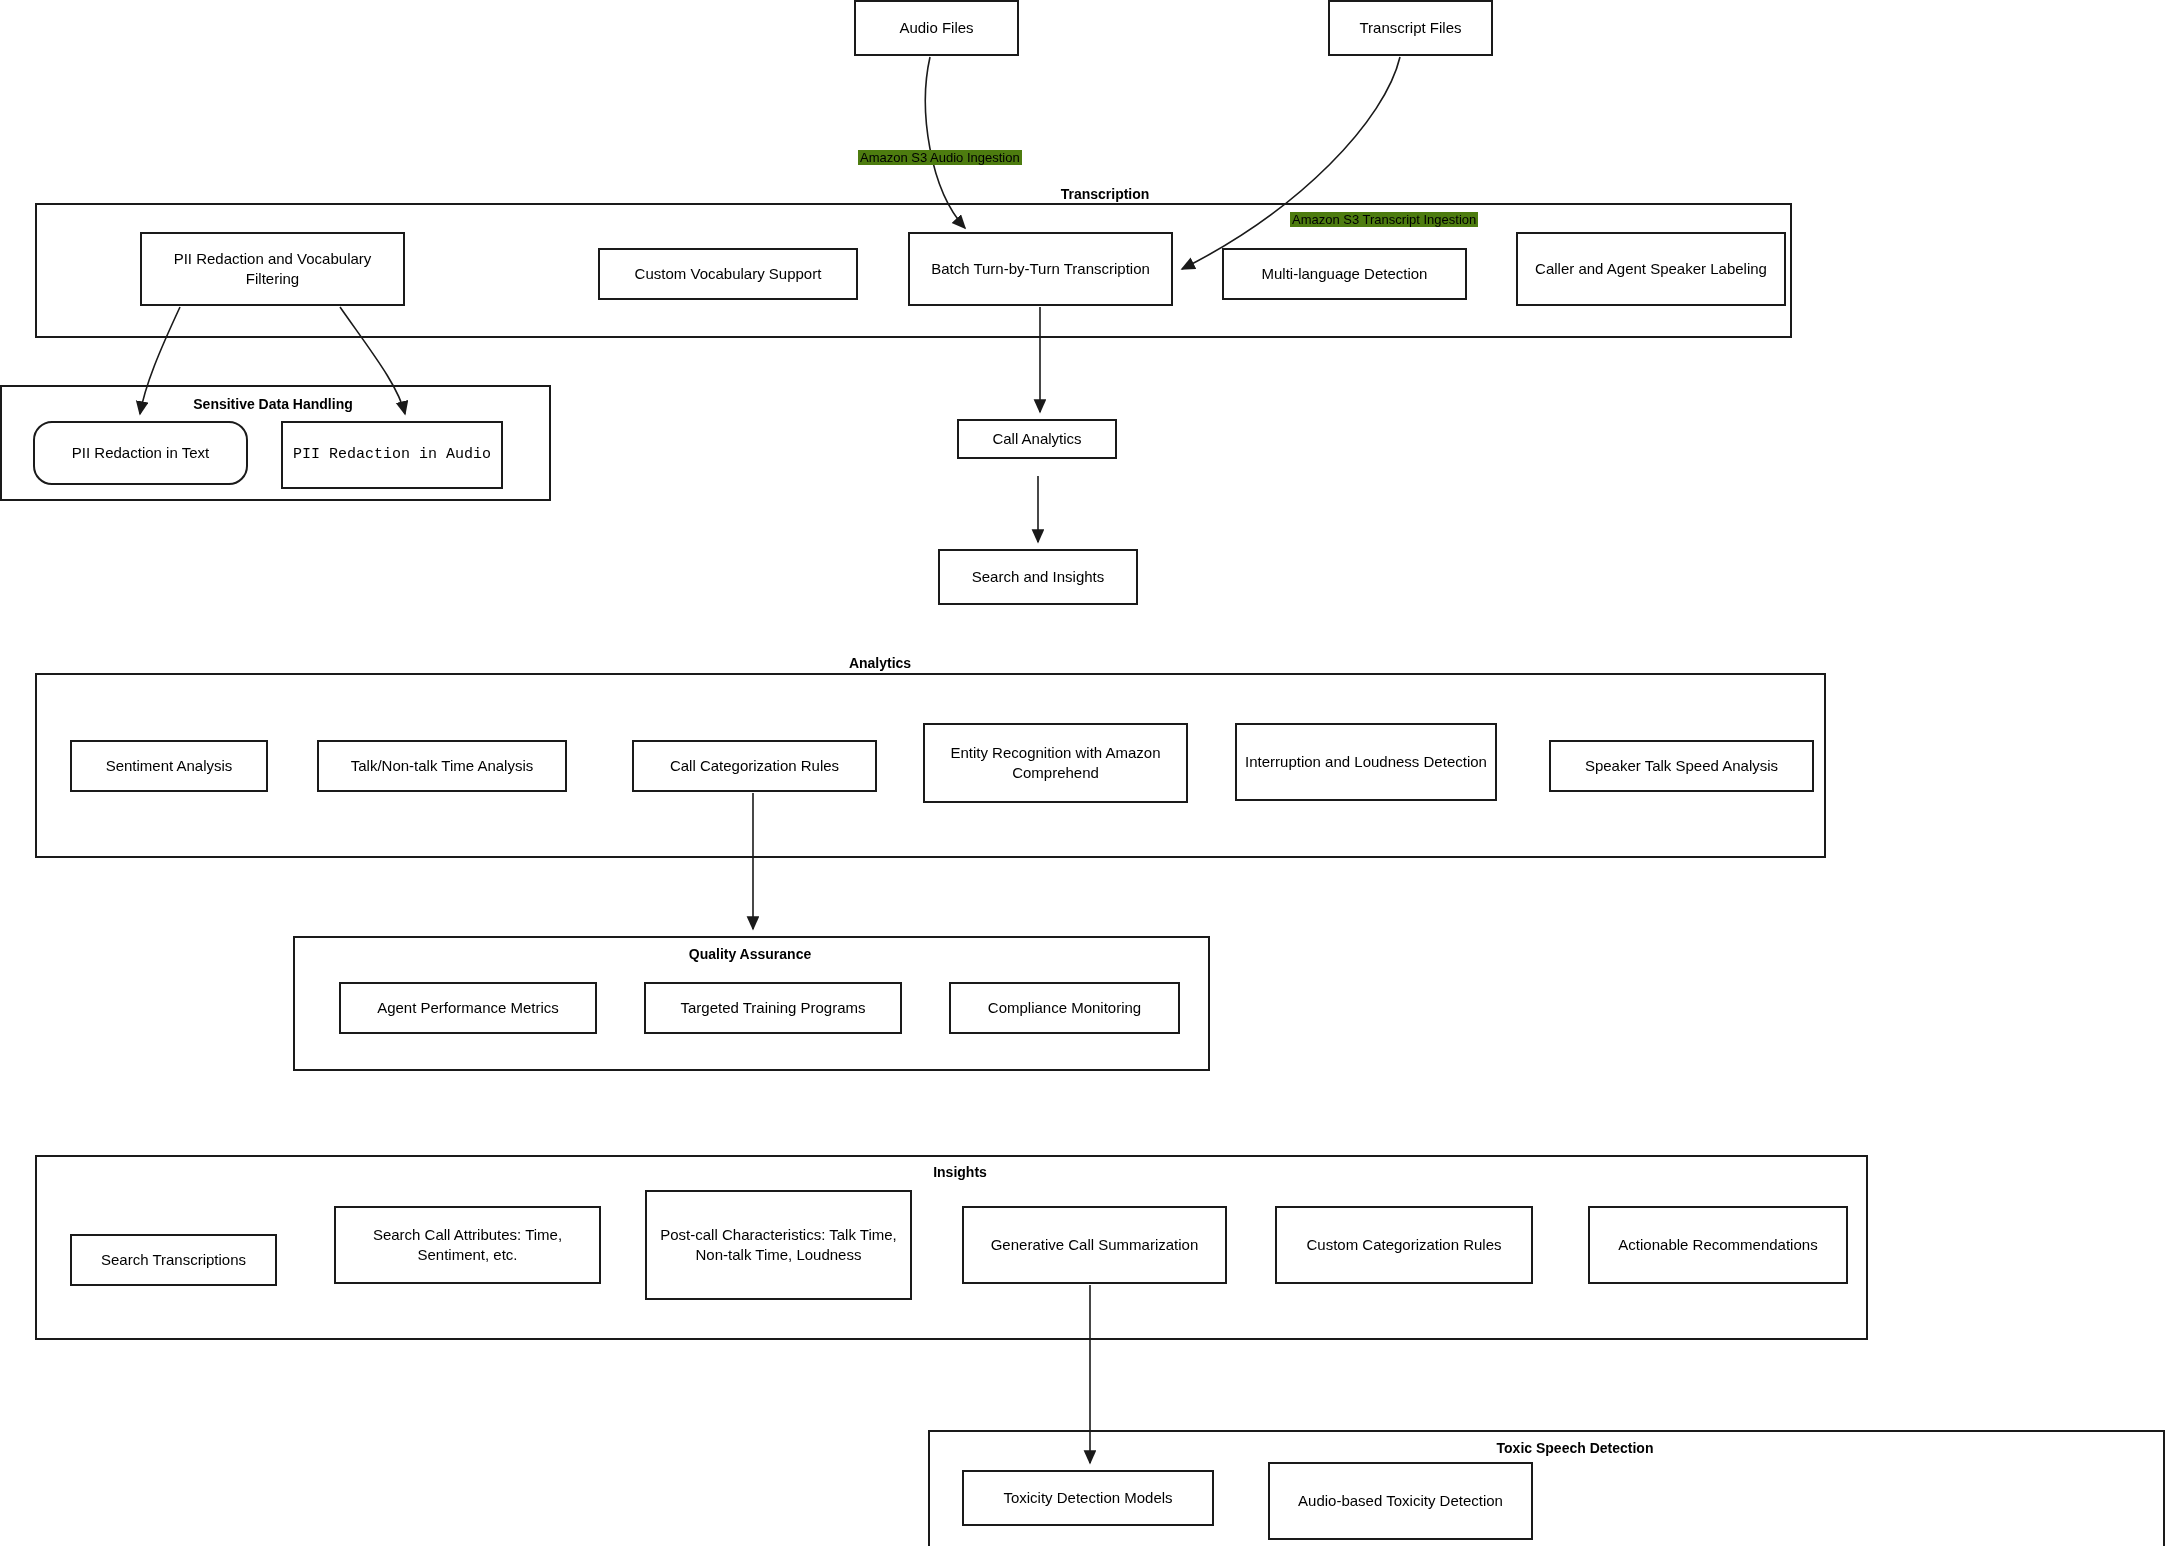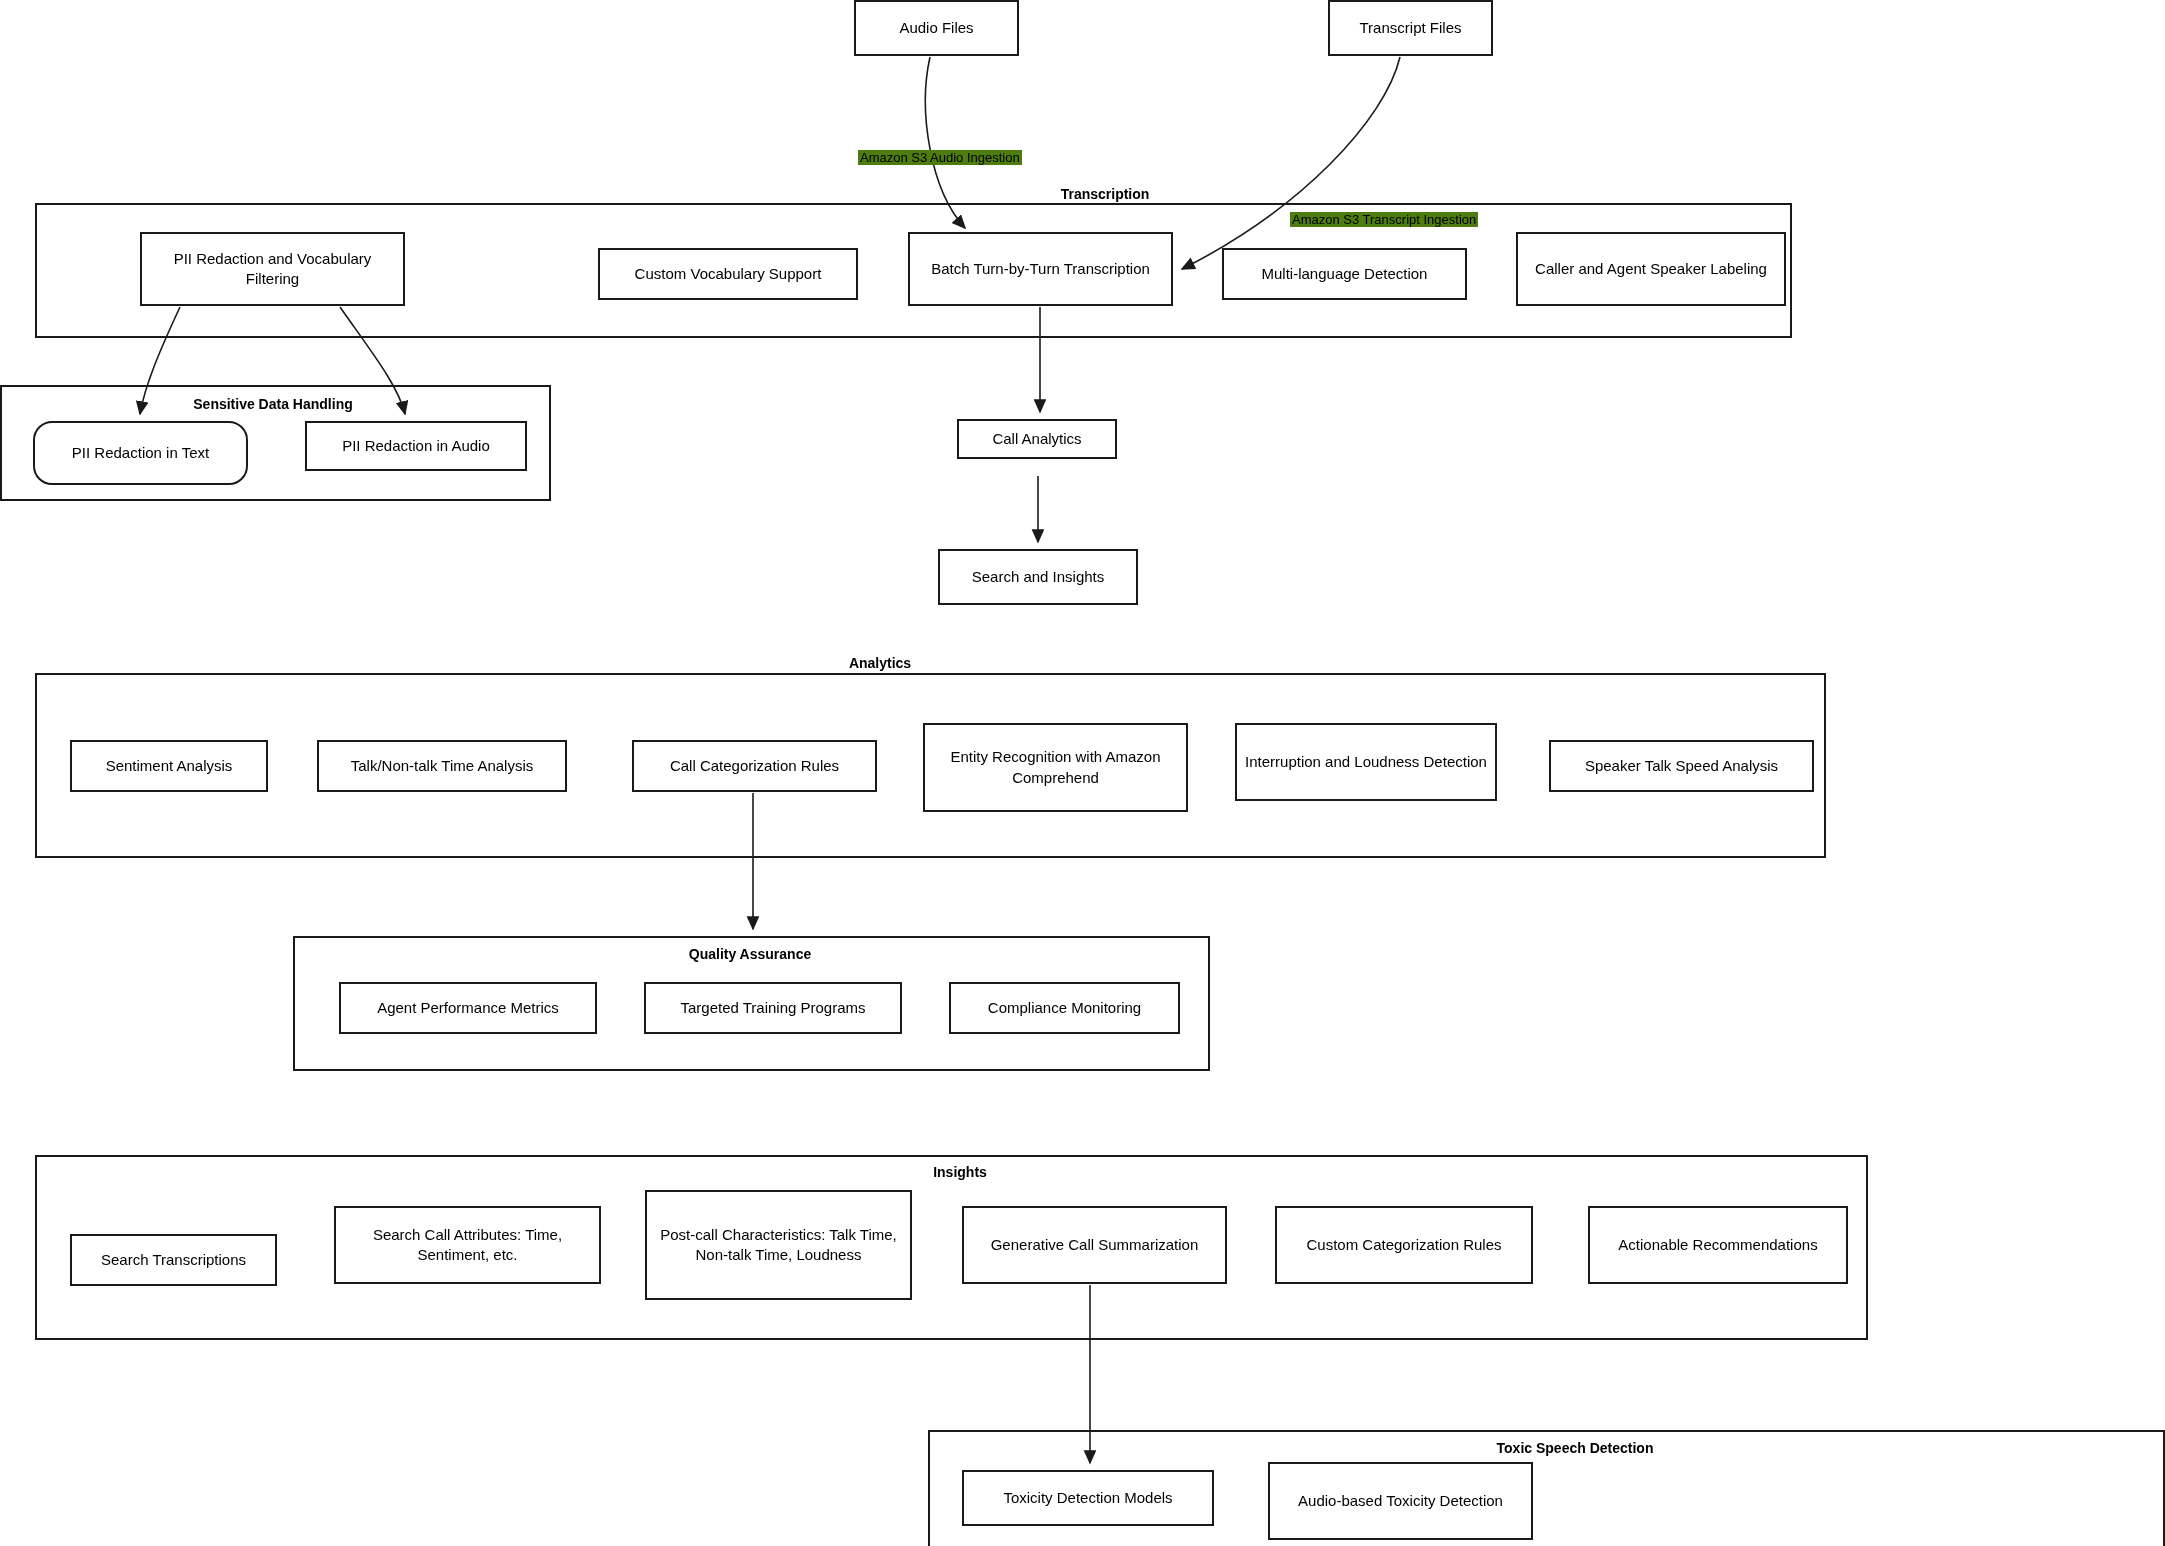--- a/index.html
+++ b/index.html
@@ -122,21 +122,21 @@
   <div class="node" style="left:1516px; top:232px; width:270px; height:74px;">
     <span>Caller and Agent Speaker Labeling</span>
   </div>
 
   <div class="group" style="left:0px; top:385px; width:551px; height:116px;"></div>
   <div class="group-label" style="left:273px; top:396px;">Sensitive Data Handling</div>
 
   <div class="node" style="left:33px; top:421px; width:215px; height:64px;border-radius:19px;">
     <span>PII Redaction in Text</span>
   </div>
-  <div class="node" style="left:305px; top:421px; width:222px; height:50px;">
+  <div class="node" style="left:281px; top:421px; width:222px; height:68px;font-family:Liberation Mono, monospace;">
     <span>PII Redaction in Audio</span>
   </div>
 
   <div class="node" style="left:957px; top:419px; width:160px; height:40px;">
     <span>Call Analytics</span>
   </div>
   <div class="node" style="left:938px; top:549px; width:200px; height:56px;">
     <span>Search and Insights</span>
   </div>
 
@@ -145,21 +145,21 @@
 
   <div class="node" style="left:70px; top:740px; width:198px; height:52px;">
     <span>Sentiment Analysis</span>
   </div>
   <div class="node" style="left:317px; top:740px; width:250px; height:52px;">
     <span>Talk/Non-talk Time Analysis</span>
   </div>
   <div class="node" style="left:632px; top:740px; width:245px; height:52px;">
     <span>Call Categorization Rules</span>
   </div>
-  <div class="node" style="left:923px; top:723px; width:265px; height:89px;">
+  <div class="node" style="left:923px; top:723px; width:265px; height:80px;">
     <span>Entity Recognition with Amazon Comprehend</span>
   </div>
   <div class="node" style="left:1235px; top:723px; width:262px; height:78px;">
     <span>Interruption and Loudness Detection</span>
   </div>
   <div class="node" style="left:1549px; top:740px; width:265px; height:52px;">
     <span>Speaker Talk Speed Analysis</span>
   </div>
 
   <div class="group" style="left:293px; top:936px; width:917px; height:135px;"></div>

